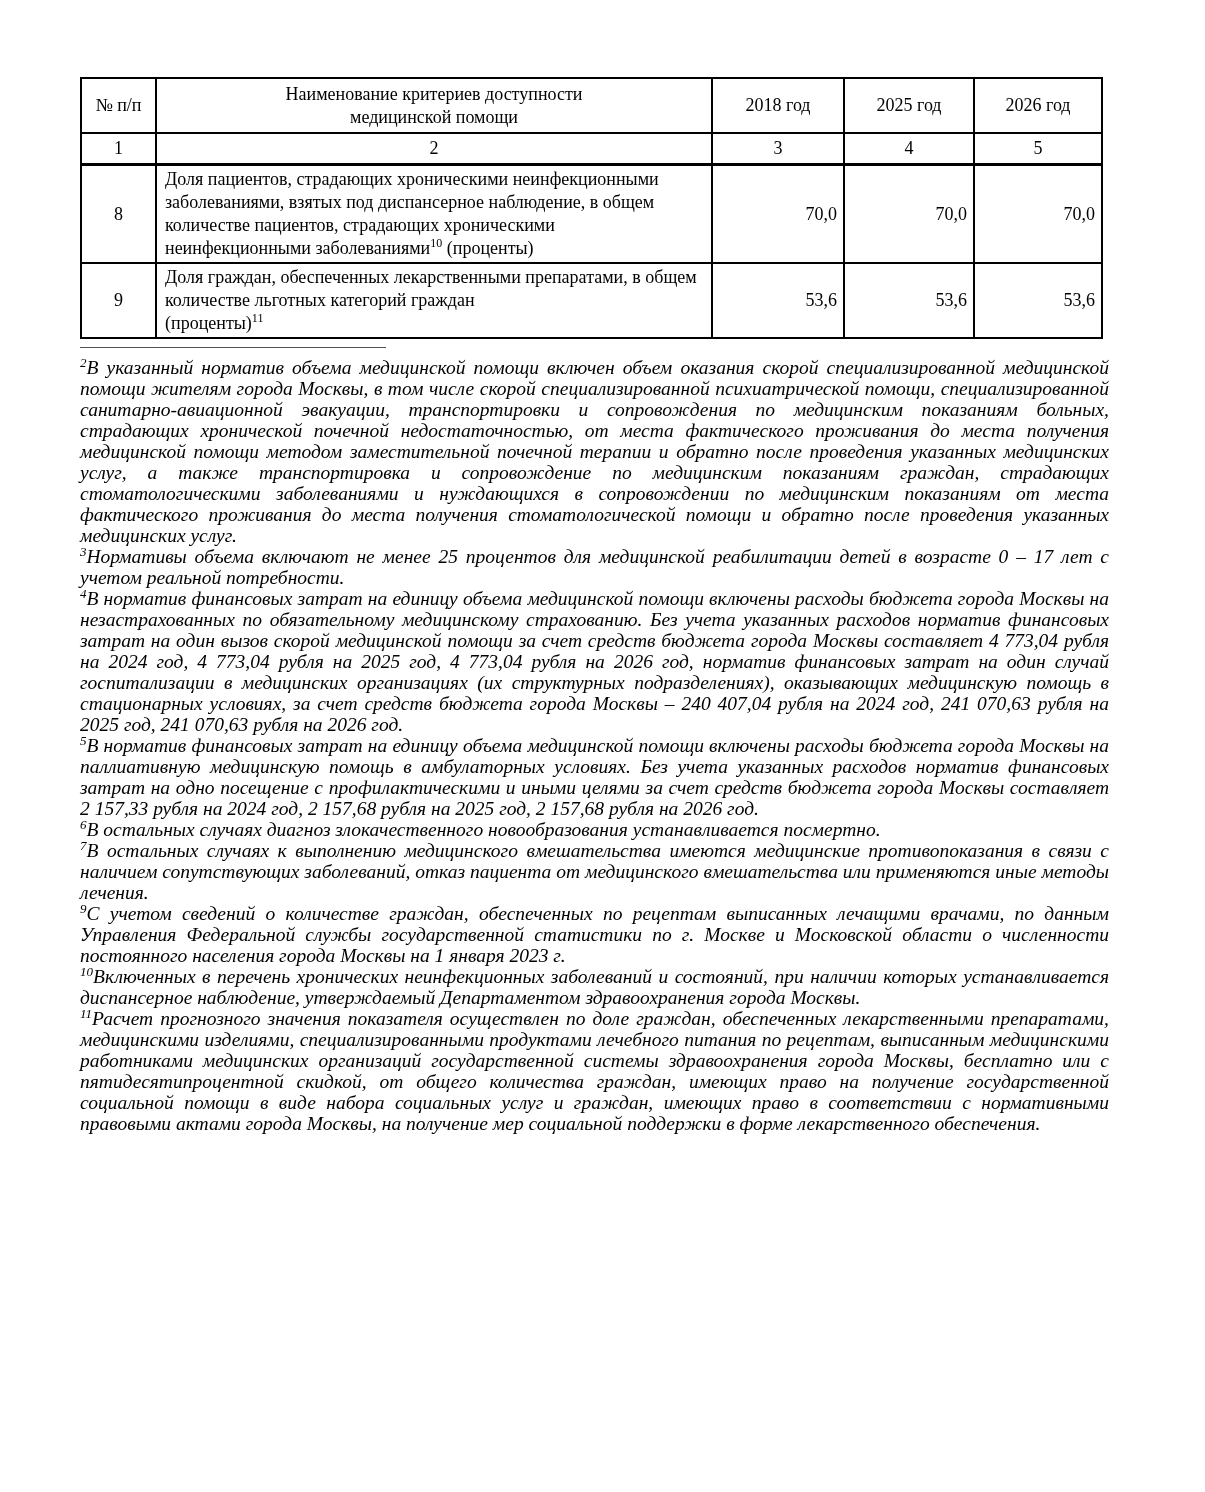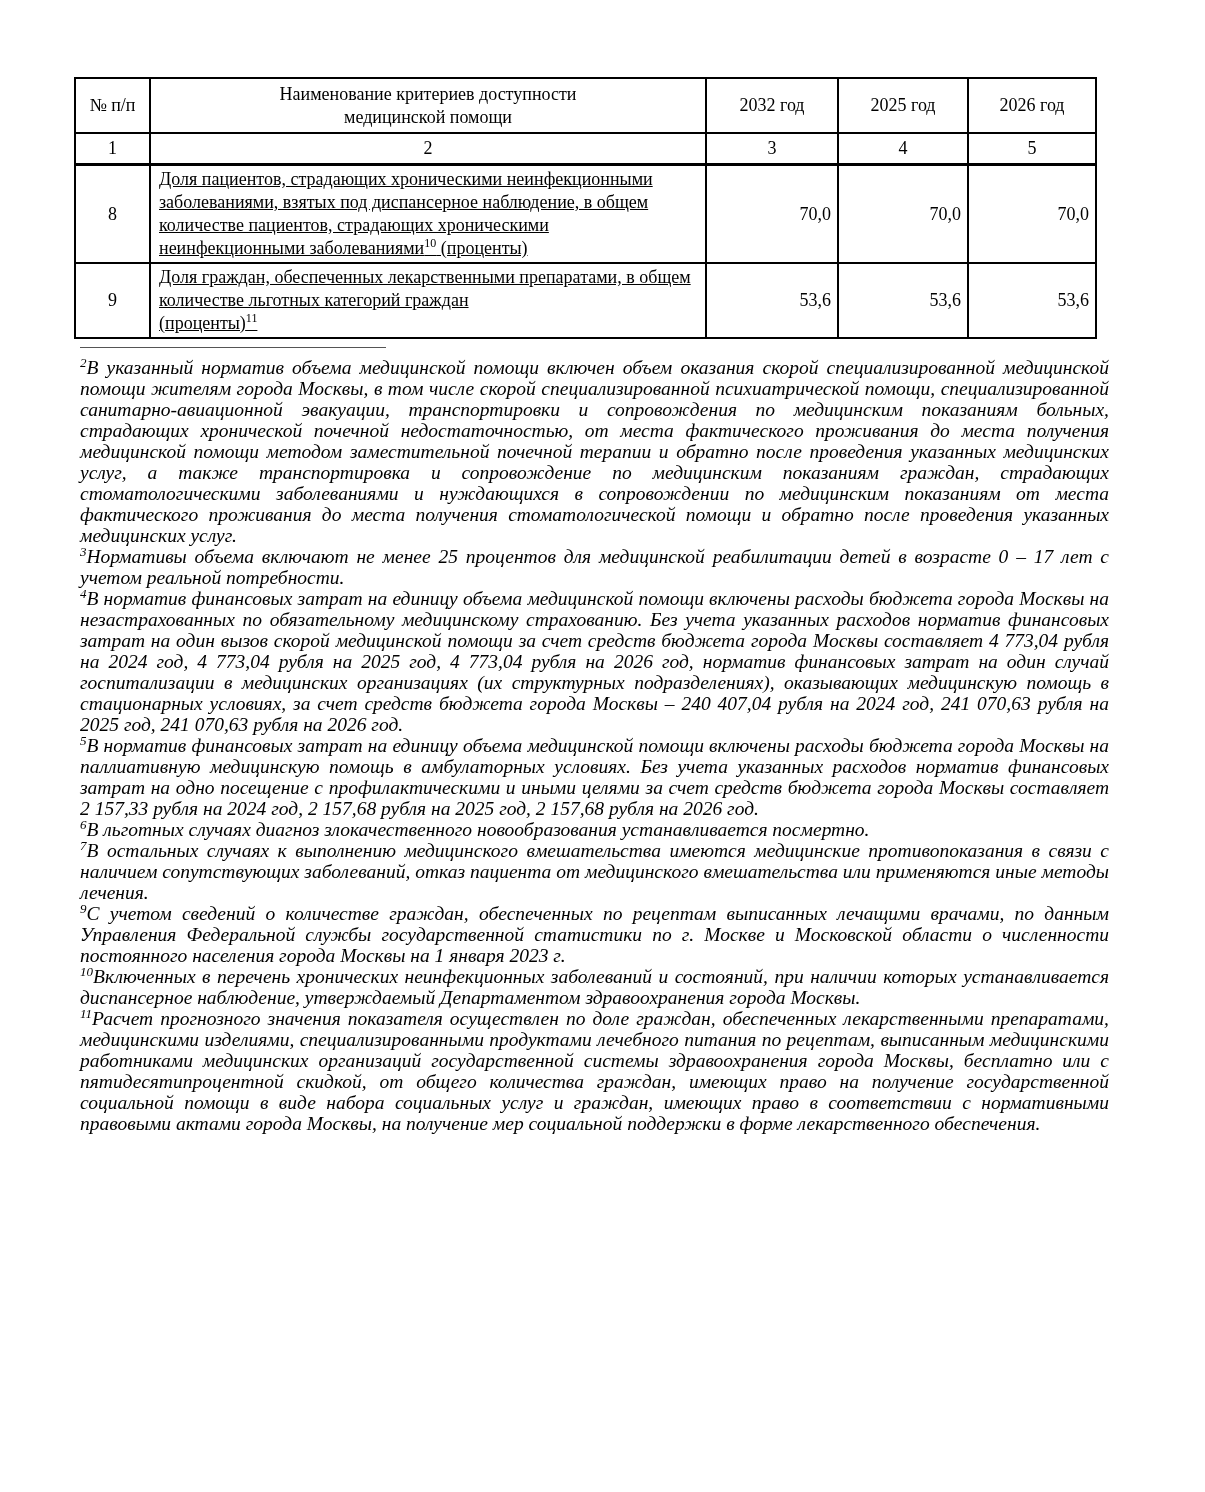--- a/index.html
+++ b/index.html
@@ -13,38 +13,38 @@
     position: relative;
     width: 1205px;
     height: 1492px;
     background: #ffffff;
     overflow: hidden;
   }
 
   
   .doc-table {
     position: absolute;
-    left: 74px;
+    left: 80px;
     top: 77px;
     width: 1021px;
     border-collapse: collapse;
     table-layout: fixed;
     font-size: 18px;
     line-height: 23px;
   }
   .doc-table td {
     border: 2px solid #000000;
     padding: 2px 6px;
     vertical-align: middle;
     overflow: hidden;
   }
   .doc-table .hdr td { height: 49px; text-align: center; white-space: pre-line; }
   .doc-table .numrow td { height: 25px; text-align: center; border-bottom-width: 3px; }
   .c-num  { text-align: center; }
-  .c-name { text-align: left; padding-left: 8px !important; padding-right: 8px !important; white-space: pre-line; text-decoration: underline; }
+  .c-name { text-align: left; padding-left: 8px !important; padding-right: 8px !important; white-space: pre-line; }
   .c-val  { text-align: right; }
   .row-8 td { height: 87px; }
   .row-9 td { height: 59px; }
   .doc-table sup { font-size: 12px; line-height: 0; }
 
   
   .footnotes {
     position: absolute;
     left: 80px;
     top: 347px;
@@ -82,21 +82,21 @@
       <col style="width:556px">
       <col style="width:132px">
       <col style="width:130px">
       <col style="width:128px">
     </colgroup>
     <tbody>
       <tr class="hdr">
         <td>№ п/п</td>
         <td>Наименование критериев доступности
 медицинской помощи</td>
-        <td>2032 год</td>
+        <td>2018 год</td>
         <td>2025 год</td>
         <td>2026 год</td>
       </tr>
       <tr class="numrow">
         <td>1</td>
         <td>2</td>
         <td>3</td>
         <td>4</td>
         <td>5</td>
       </tr>
@@ -125,21 +125,21 @@
 
 
   <p class="footnote"><sup class="fn-marker">2</sup><span class="fn-text">В указанный норматив объема медицинской помощи включен объем оказания скорой специализированной медицинской помощи жителям города Москвы, в том числе скорой специализированной психиатрической помощи, специализированной санитарно-авиационной эвакуации, транспортировки и сопровождения по медицинским показаниям больных, страдающих хронической почечной недостаточностью, от места фактического проживания до места получения медицинской помощи методом заместительной почечной терапии и обратно после проведения указанных медицинских услуг, а также транспортировка и сопровождение по медицинским показаниям граждан, страдающих стоматологическими заболеваниями и нуждающихся в сопровождении по медицинским показаниям от места фактического проживания до места получения стоматологической помощи и обратно после проведения указанных медицинских услуг.</span></p>
 
   <p class="footnote"><sup class="fn-marker">3</sup><span class="fn-text">Нормативы объема включают не менее 25 процентов для медицинской реабилитации детей в возрасте 0 – 17 лет с учетом реальной потребности.</span></p>
 
   <p class="footnote"><sup class="fn-marker">4</sup><span class="fn-text">В норматив финансовых затрат на единицу объема медицинской помощи включены расходы бюджета города Москвы на незастрахованных по обязательному медицинскому страхованию. Без учета указанных расходов норматив финансовых затрат на один вызов скорой медицинской помощи за счет средств бюджета города Москвы составляет 4 773,04 рубля на 2024 год, 4 773,04 рубля на 2025 год, 4 773,04 рубля на 2026 год, норматив финансовых затрат на один случай госпитализации в медицинских организациях (их структурных подразделениях), оказывающих медицинскую помощь в стационарных условиях, за счет средств бюджета города Москвы – 240 407,04 рубля на 2024 год, 241 070,63 рубля на 2025 год, 241 070,63 рубля на 2026 год.</span></p>
 
   <p class="footnote"><sup class="fn-marker">5</sup><span class="fn-text">В норматив финансовых затрат на единицу объема медицинской помощи включены расходы бюджета города Москвы на паллиативную медицинскую помощь в амбулаторных условиях. Без учета указанных расходов норматив финансовых затрат на одно посещение с профилактическими и иными целями за счет средств бюджета города Москвы составляет 2 157,33 рубля на 2024 год, 2 157,68 рубля на 2025 год, 2 157,68 рубля на 2026 год.</span></p>
 
-  <p class="footnote"><sup class="fn-marker">6</sup><span class="fn-text">В льготных случаях диагноз злокачественного новообразования устанавливается посмертно.</span></p>
+  <p class="footnote"><sup class="fn-marker">6</sup><span class="fn-text">В остальных случаях диагноз злокачественного новообразования устанавливается посмертно.</span></p>
 
   <p class="footnote"><sup class="fn-marker">7</sup><span class="fn-text">В остальных случаях к выполнению медицинского вмешательства имеются медицинские противопоказания в связи с наличием сопутствующих заболеваний, отказ пациента от медицинского вмешательства или применяются иные методы лечения.</span></p>
 
 
   <p class="footnote"><sup class="fn-marker">9</sup><span class="fn-text">С учетом сведений о количестве граждан, обеспеченных по рецептам выписанных лечащими врачами, по данным Управления Федеральной службы государственной статистики по г. Москве и Московской области о численности постоянного населения города Москвы на 1 января 2023 г.</span></p>
 
   <p class="footnote"><sup class="fn-marker">10</sup><span class="fn-text">Включенных в перечень хронических неинфекционных заболеваний и состояний, при наличии которых устанавливается диспансерное наблюдение, утверждаемый Департаментом здравоохранения города Москвы.</span></p>
 
   <p class="footnote"><sup class="fn-marker">11</sup><span class="fn-text">Расчет прогнозного значения показателя осуществлен по доле граждан, обеспеченных лекарственными препаратами, медицинскими изделиями, специализированными продуктами лечебного питания по рецептам, выписанным медицинскими работниками медицинских организаций государственной системы здравоохранения города Москвы, бесплатно или с пятидесятипроцентной скидкой, от общего количества граждан, имеющих право на получение государственной социальной помощи в виде набора социальных услуг и граждан, имеющих право в соответствии с нормативными правовыми актами города Москвы, на получение мер социальной поддержки в форме лекарственного обеспечения.</span></p>
 </div>

